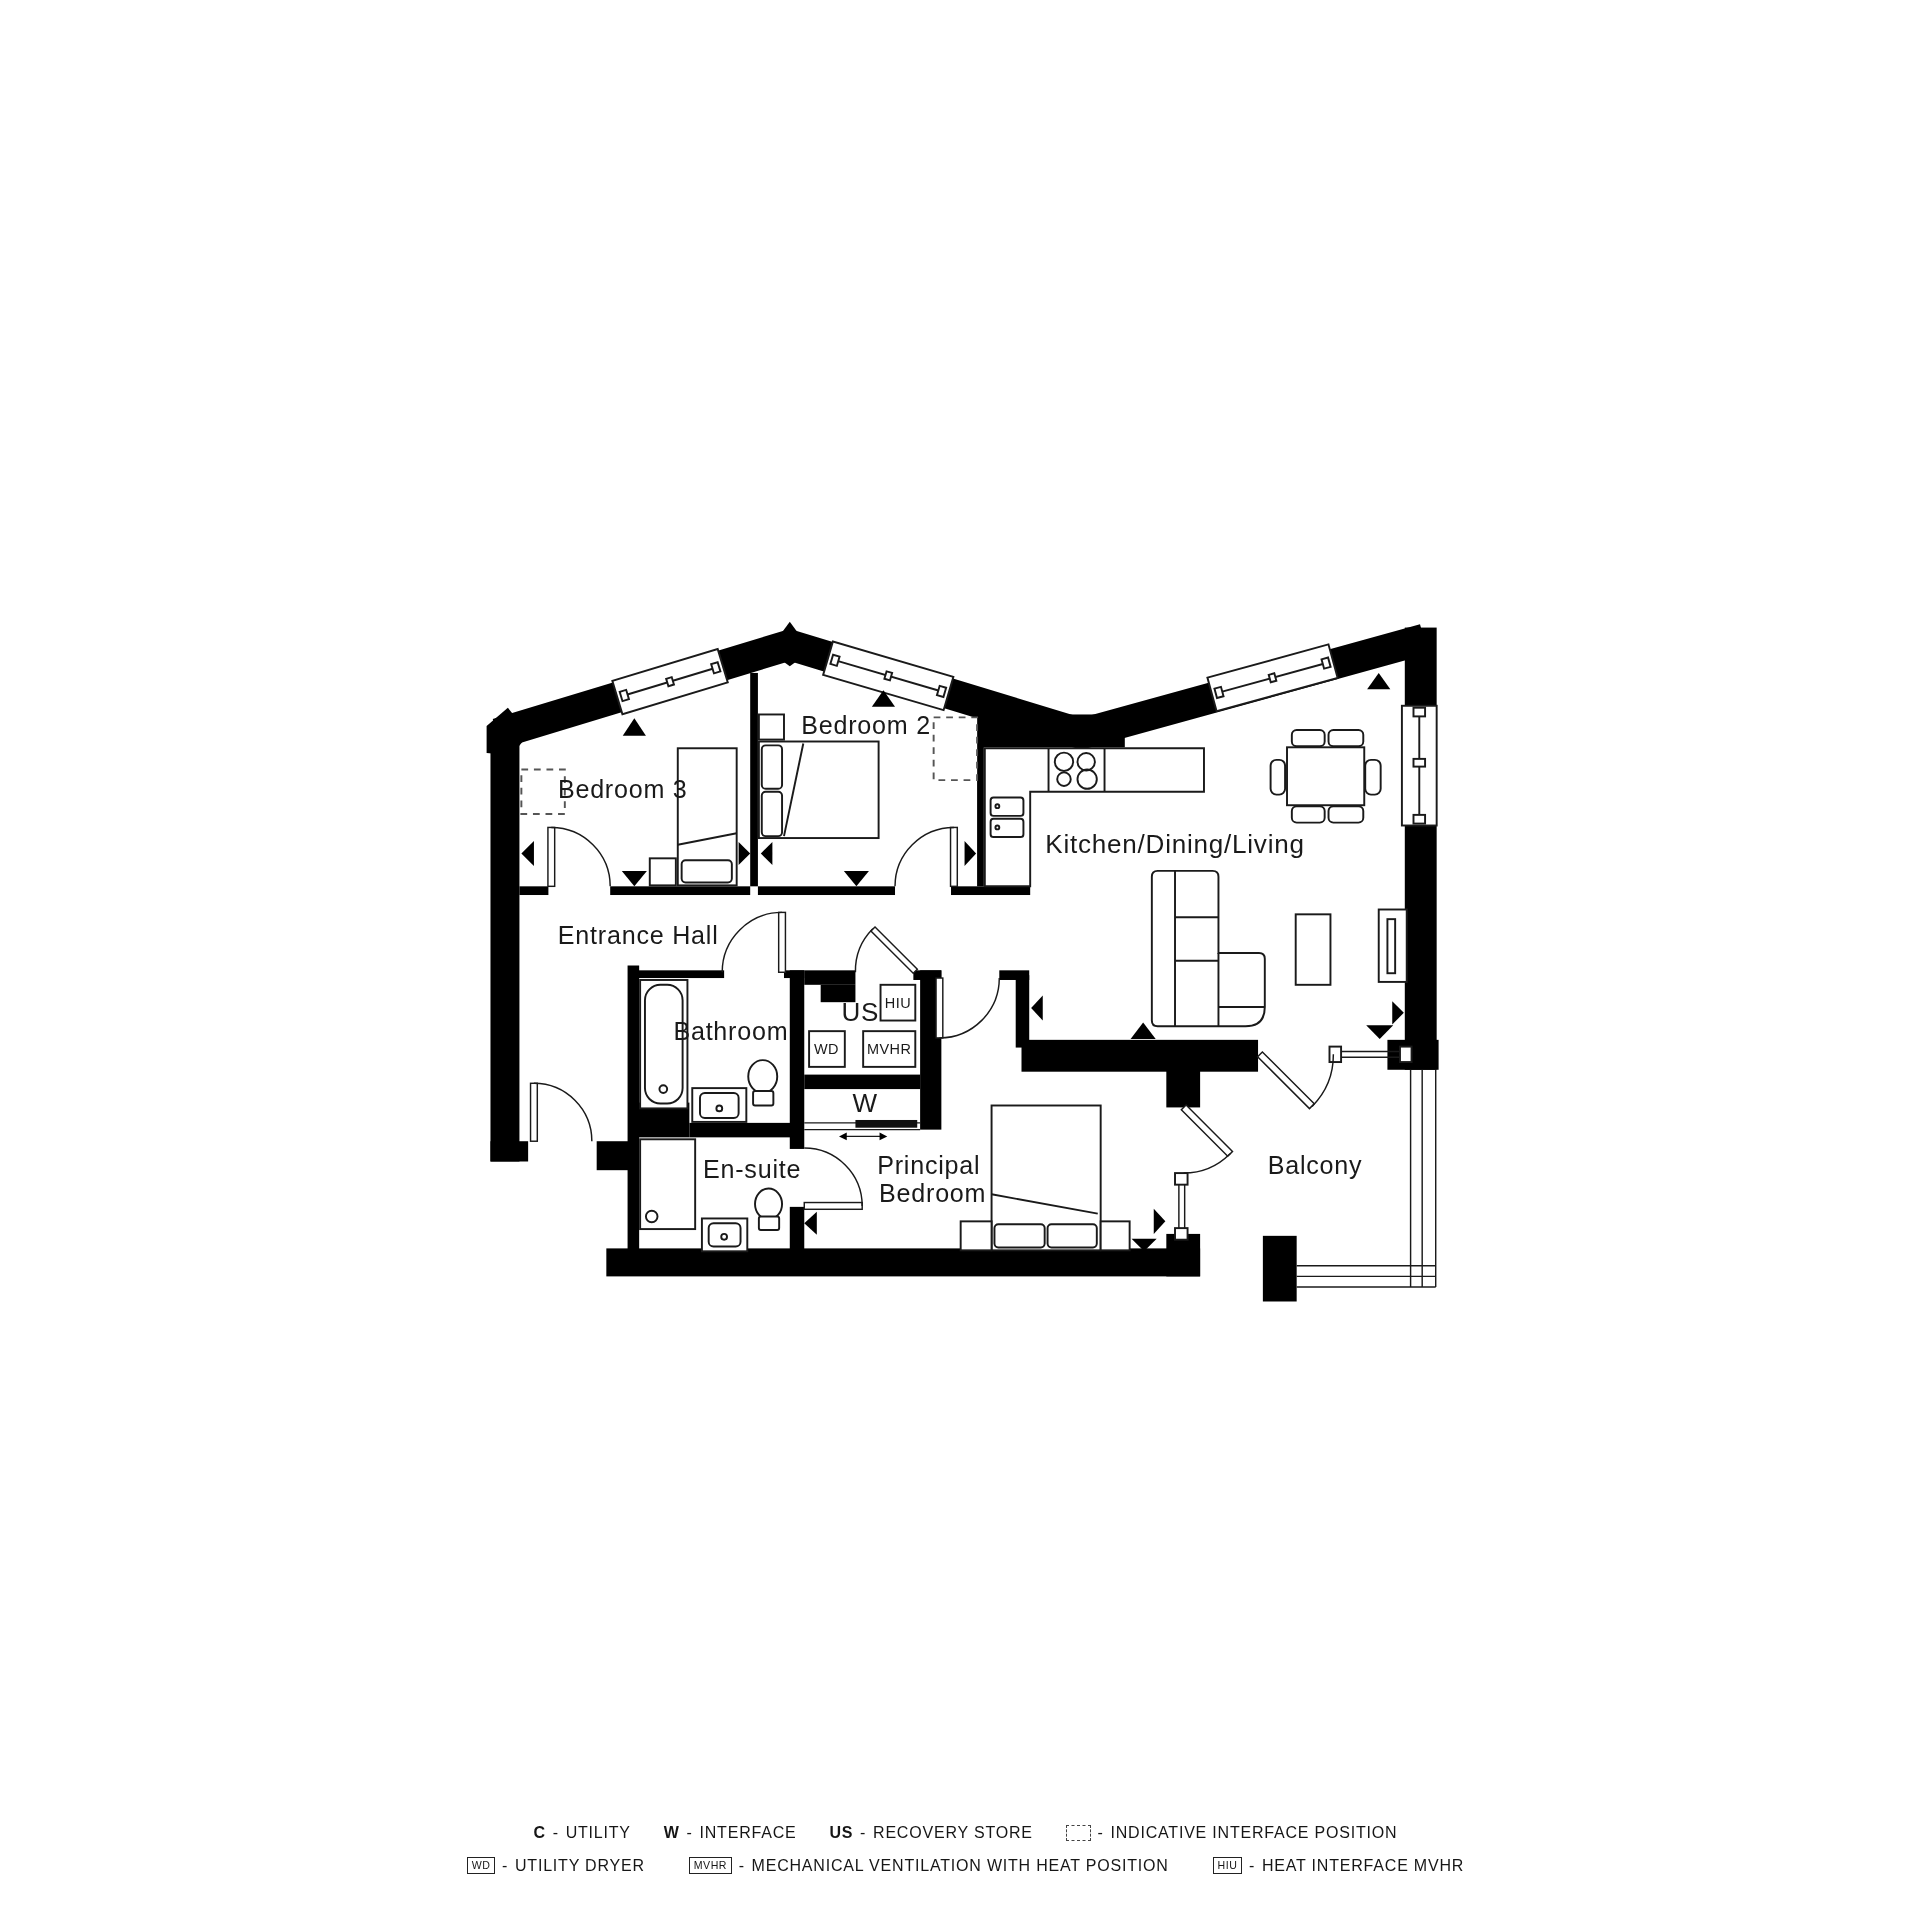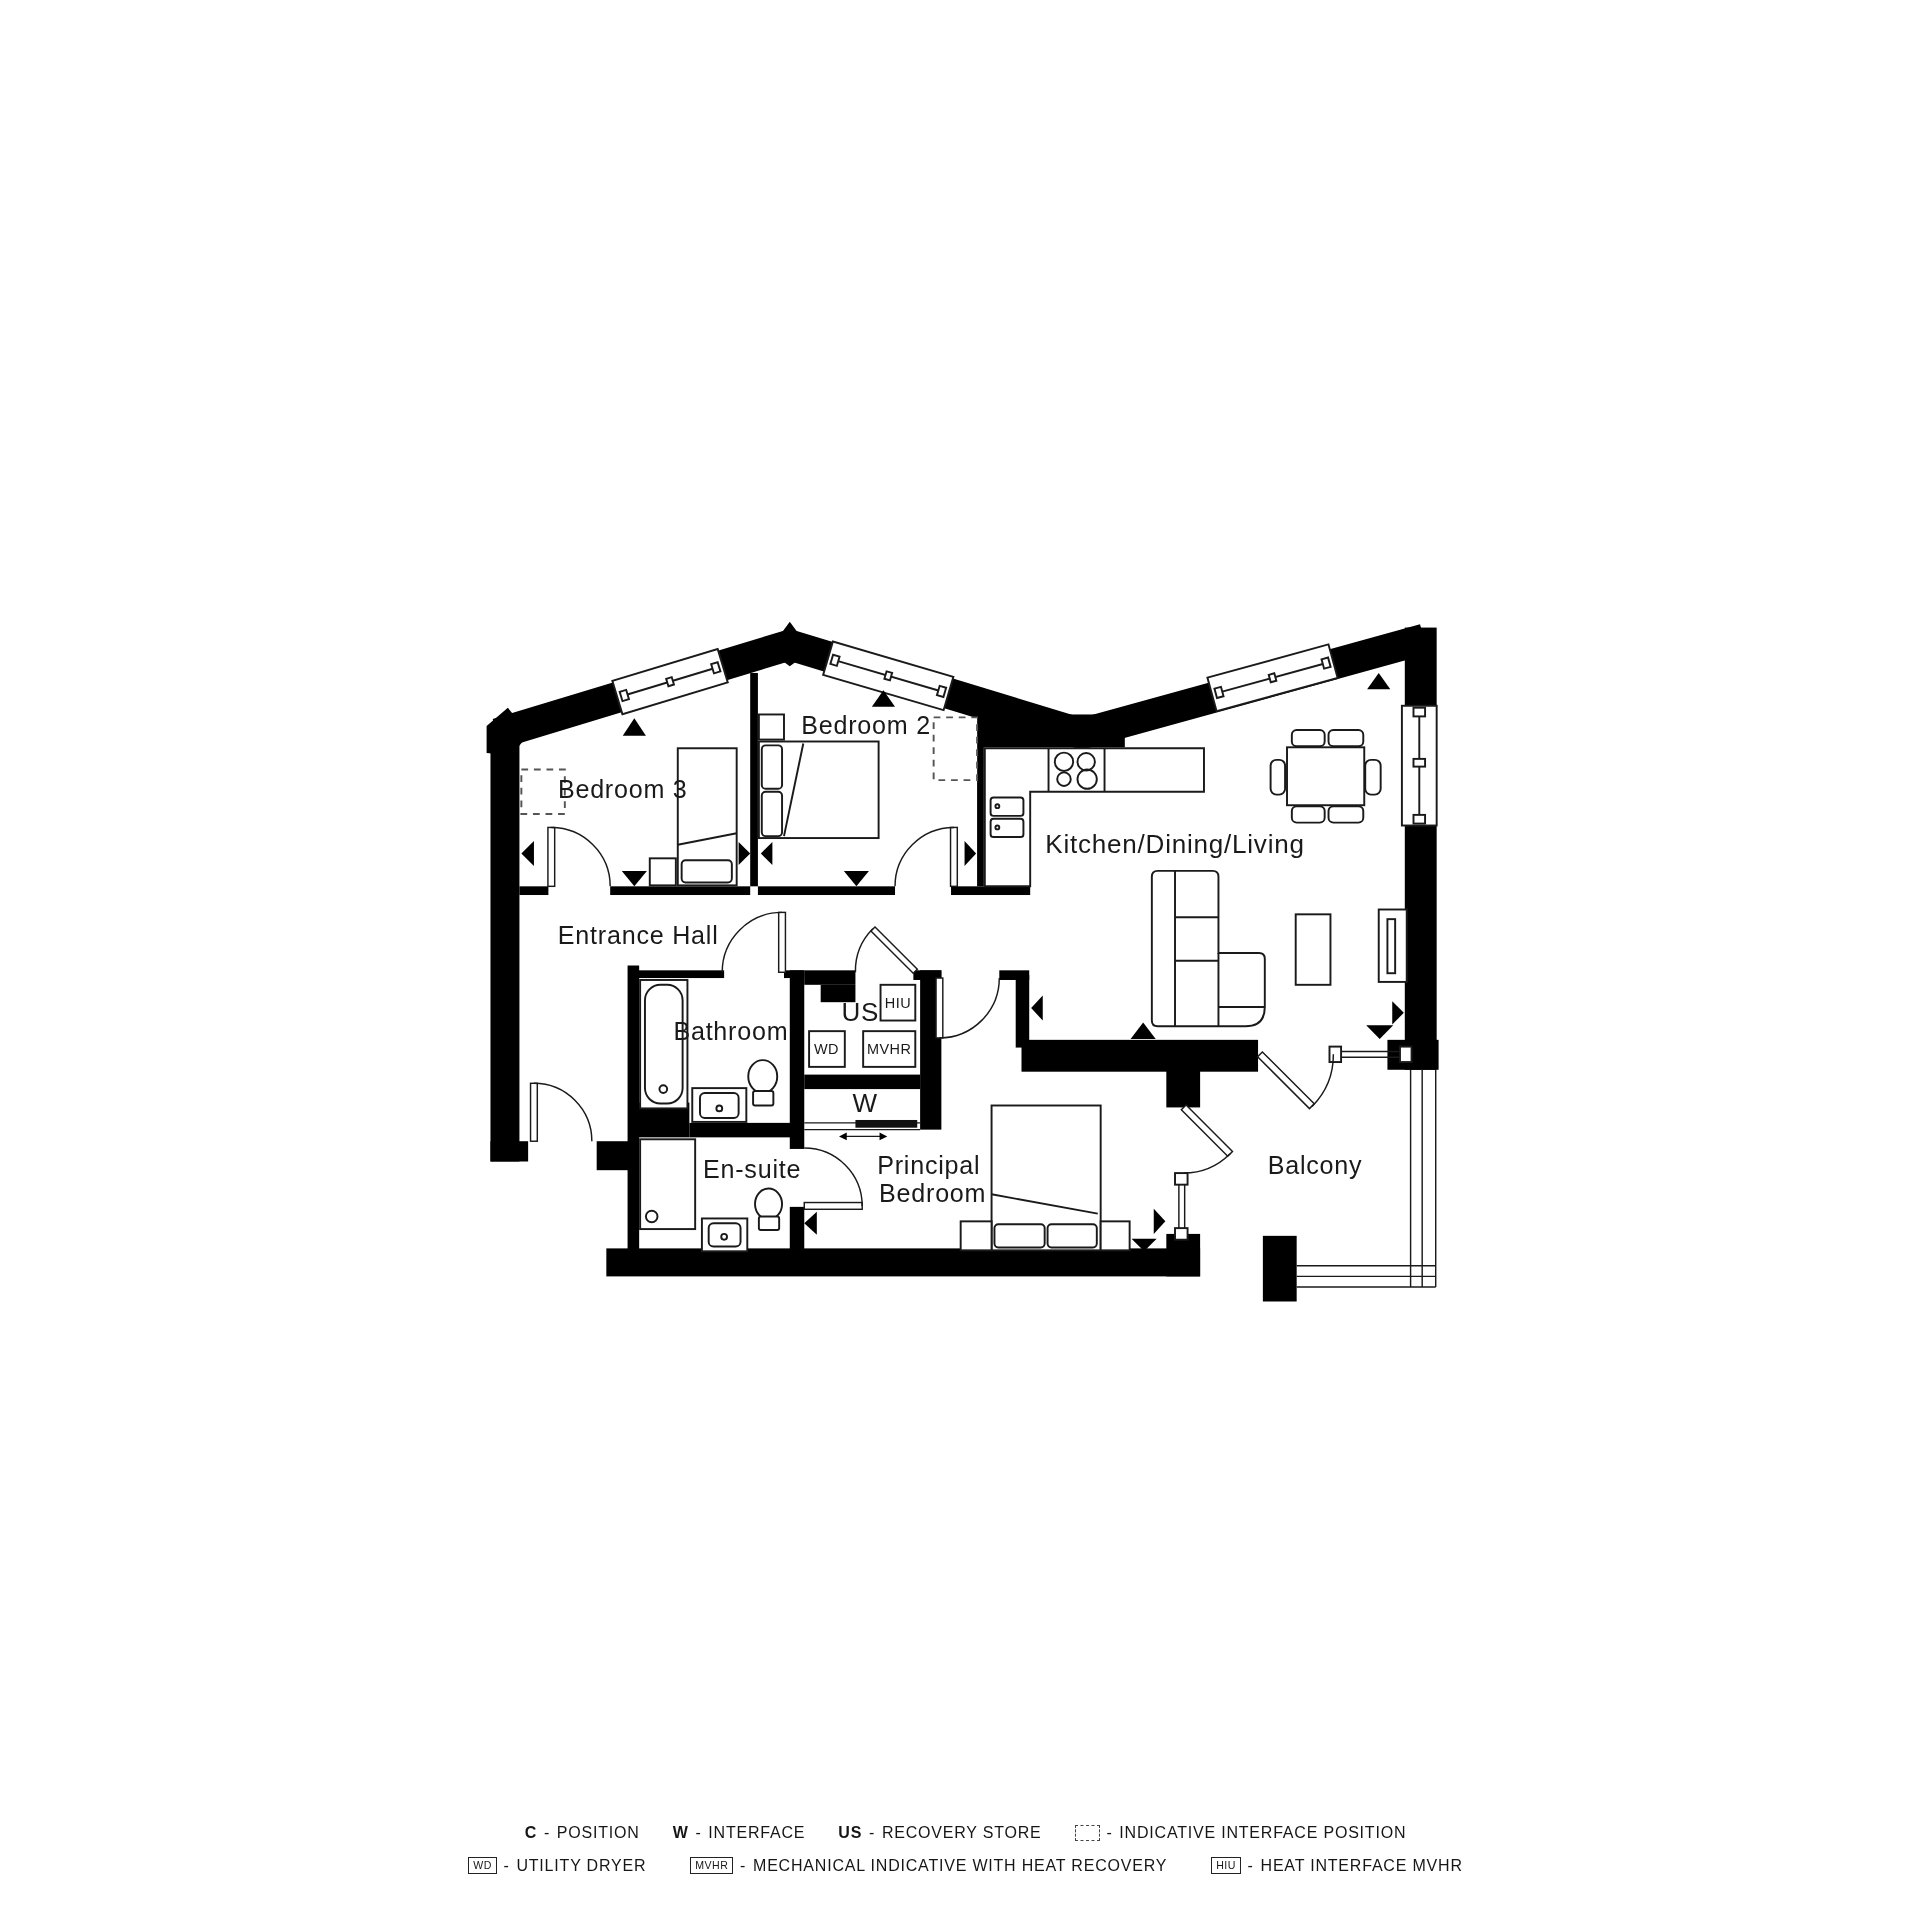--- a/index.html
+++ b/index.html
@@ -318,21 +318,21 @@
     <text class="lbl" x="966" y="1236" text-anchor="middle" dominant-baseline="central">Bedroom</text>
     <text class="lbl" x="1362" y="1207" text-anchor="middle" dominant-baseline="central">Balcony</text>
   </g>
 </svg>
 
 <div class="legend">
   <div class="legend-row row1">
     <span class="lg-item">
       <span class="lg-code bold">C</span>
       <span class="lg-sep">-</span>
-      <span class="lg-label">POSITION</span>
+      <span class="lg-label">UTILITY</span>
     </span>
     <span class="lg-item">
       <span class="lg-code bold">W</span>
       <span class="lg-sep">-</span>
       <span class="lg-label">INTERFACE</span>
     </span>
     <span class="lg-item">
       <span class="lg-code bold">US</span>
       <span class="lg-sep">-</span>
       <span class="lg-label">RECOVERY STORE</span>
@@ -345,21 +345,21 @@
   </div>
   <div class="legend-row row2">
     <span class="lg-item">
       <span class="lg-code boxed">WD</span>
       <span class="lg-sep">-</span>
       <span class="lg-label">UTILITY DRYER</span>
     </span>
     <span class="lg-item">
       <span class="lg-code boxed">MVHR</span>
       <span class="lg-sep">-</span>
-      <span class="lg-label">MECHANICAL INDICATIVE WITH HEAT RECOVERY</span>
+      <span class="lg-label">MECHANICAL VENTILATION WITH HEAT POSITION</span>
     </span>
     <span class="lg-item">
       <span class="lg-code boxed">HIU</span>
       <span class="lg-sep">-</span>
       <span class="lg-label">HEAT INTERFACE MVHR</span>
     </span>
   </div>
 </div>
 
 

